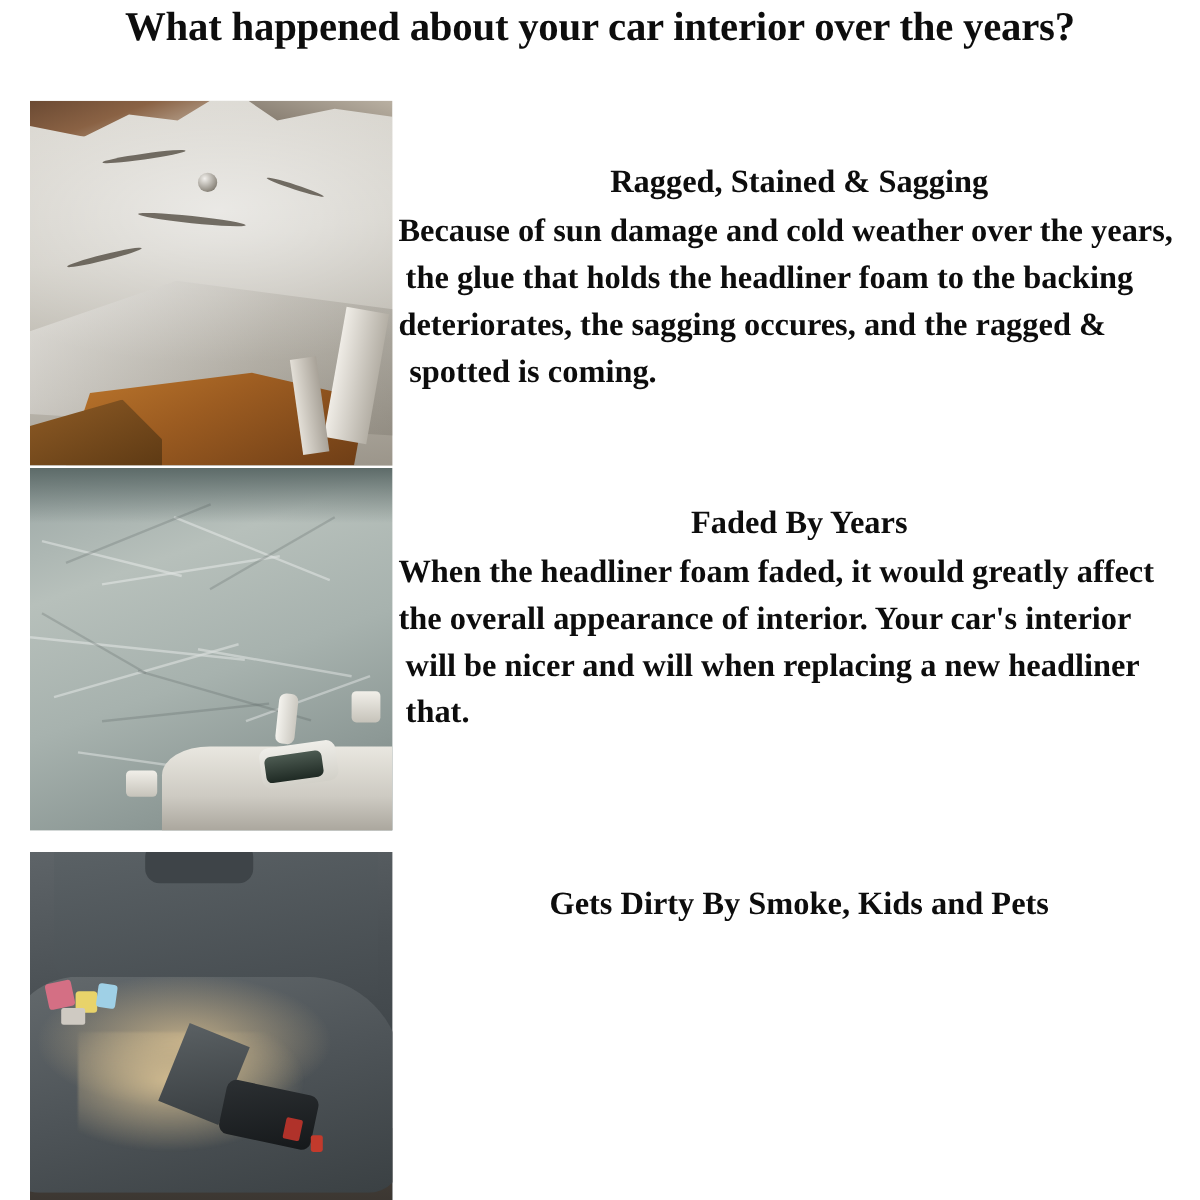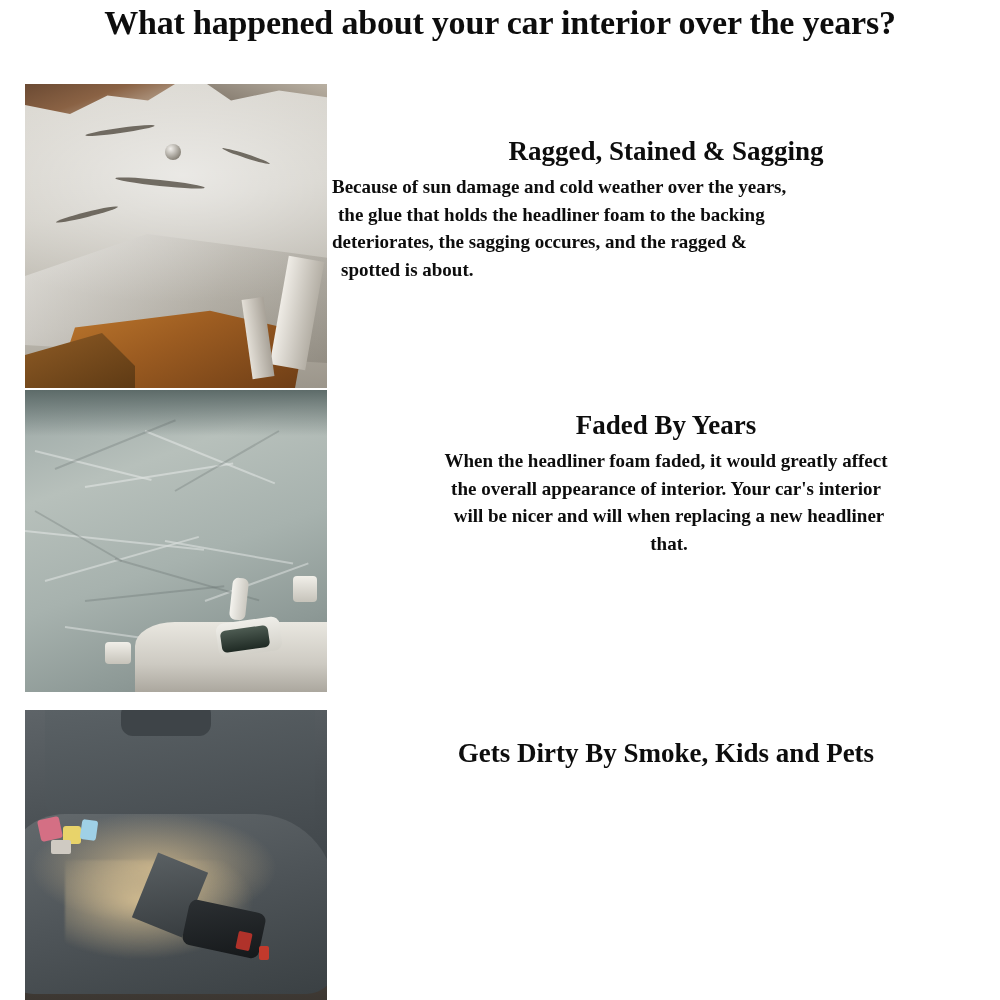--- a/index.html
+++ b/index.html
@@ -65,32 +65,32 @@
   }
   .section-title {
     text-align: center;
     font-size: 27px;
     font-weight: bold;
     line-height: 1.15;
     color: #0d0d0d;
     white-space: nowrap;
   }
   .row-1 .section-title { margin-top: 52px; }
-  .row-2 .section-title { margin-top: 20px; }
+  .row-2 .section-title { margin-top: 30px; }
   .row-3 .section-title { margin-top: 28px; }
 
   .body-text {
-    font-size: 19px;
+    font-size: 27px;
     font-weight: bold;
     line-height: 1.45;
     color: #0d0d0d;
   }
   .body-text p { margin: 0; }
   .row-1 .body-text { margin-top: 6px; }
-  .row-2 .body-text { margin-top: 6px; text-align: center; }
+  .row-2 .body-text { margin-top: 6px; }
   .row-3 .body-text { margin-top: 4px; line-height: 1.36; }
 
   
   .ln-indent-1 { padding-left: 6px; }
   .ln-indent-2 { padding-left: 9px; }
 
   
   .p1 {
     background:
       radial-gradient(ellipse 150% 70% at 52% 30%, rgba(255,255,255,0.55) 0%, rgba(255,255,255,0) 60%),
@@ -291,21 +291,21 @@
       <div class="wood2"></div>
       <div class="strip"></div>
       <div class="strip2"></div>
     </div>
     <div class="text-col">
       <div class="section-title">Ragged, Stained &amp; Sagging</div>
       <div class="body-text">
         <p>Because of sun damage and cold weather over the years,</p>
         <p class="ln-indent-1">the glue that holds the headliner foam to the backing</p>
         <p>deteriorates, the sagging occures, and the ragged &amp;</p>
-        <p class="ln-indent-2">spotted is about.</p>
+        <p class="ln-indent-2">spotted is coming.</p>
       </div>
     </div>
   </div>
 
   <div class="row row-2">
     <div class="photo p2">
       <div class="shade-top"></div>
       <div class="crackwrap">
         <div class="crk" style="left:10px;top:60px;width:120px;transform:rotate(14deg)"></div>
         <div class="crk" style="left:60px;top:96px;width:150px;transform:rotate(-9deg)"></div>

